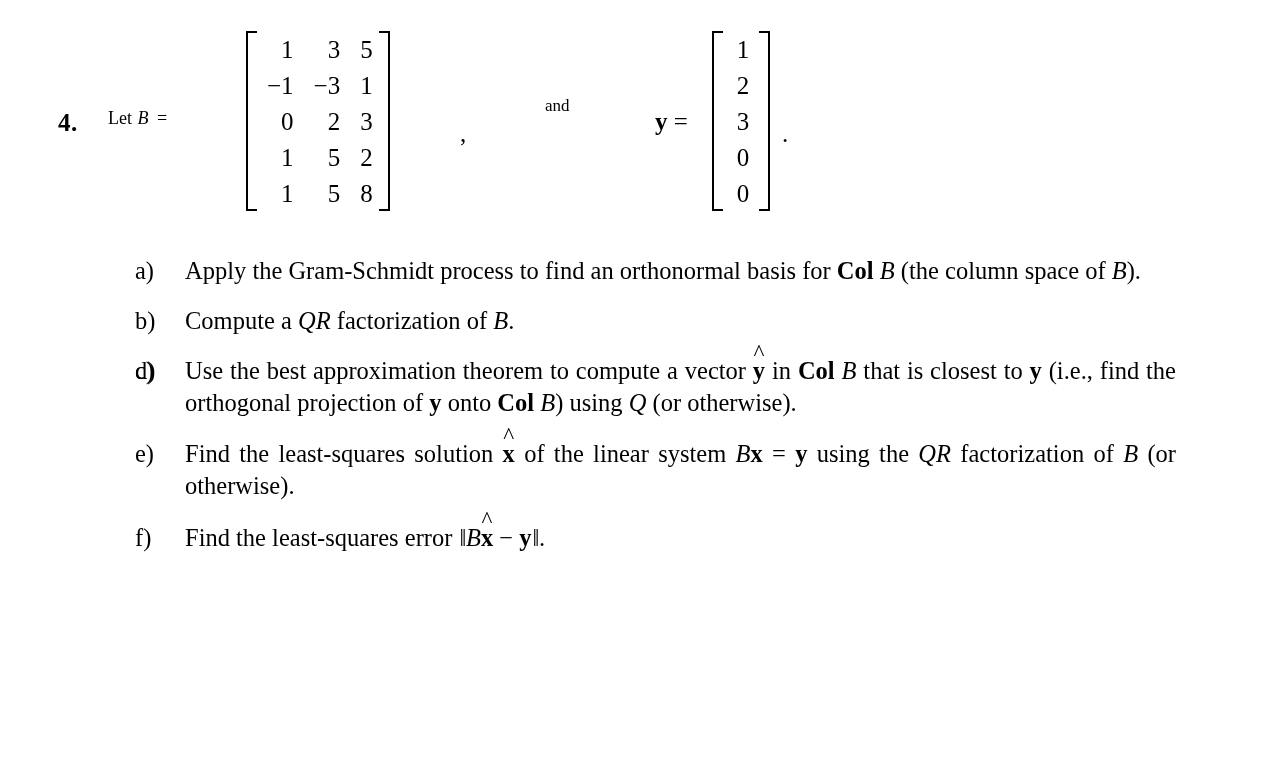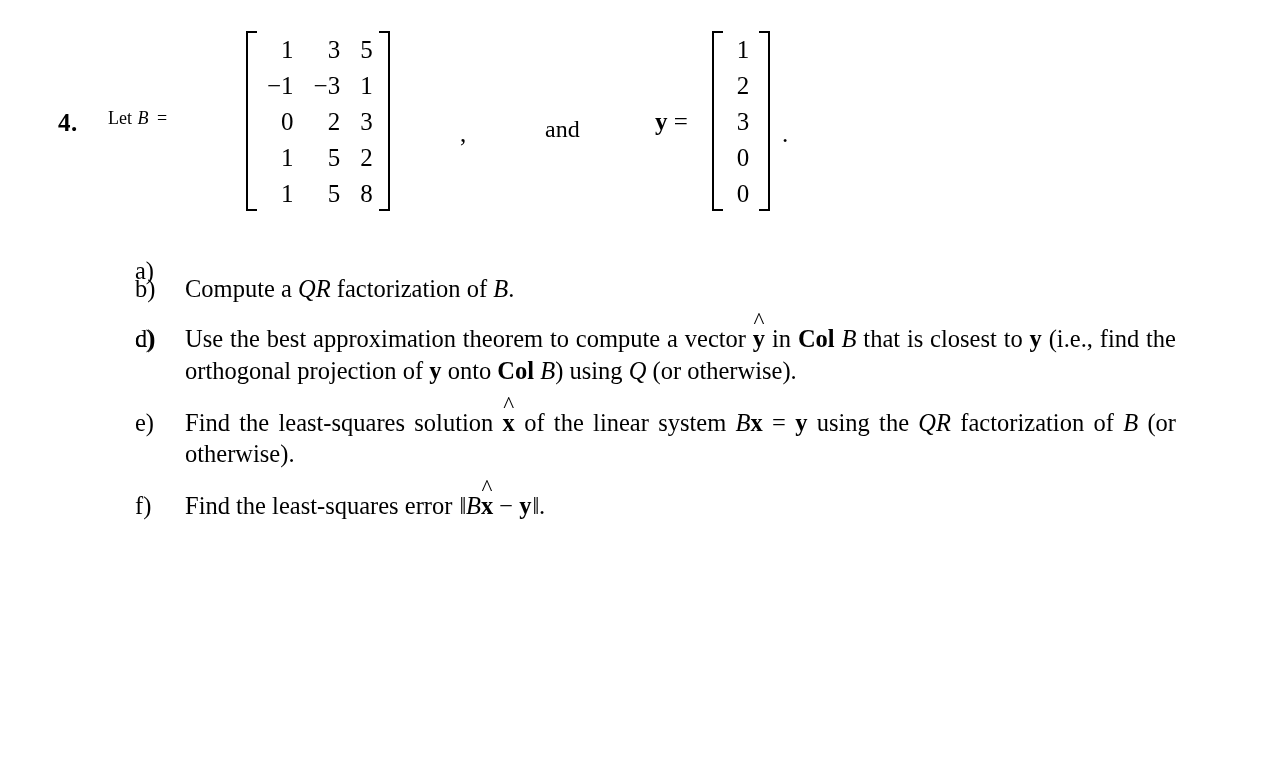--- a/index.html
+++ b/index.html
@@ -80,22 +80,22 @@
 
   .comma-after {
     position: absolute;
     left: 460px;
     top: 120px;
     font-size: 25px;
   }
   .and-word {
     position: absolute;
     left: 545px;
-    top: 116px;
-    font-size: 24px;
+    top: 96px;
+    font-size: 17px;
     font-family: Liberation Serif, serif;
   }
   .y-label {
     position: absolute;
     left: 655px;
     top: 108px;
     font-size: 25px;
     white-space: nowrap;
   }
   .period-after {
@@ -243,20 +243,21 @@
     <div class="bracket right"></div>
   </div>
 
   <span class="period-after">.</span>
 </div>
 
 <div id="parts-list">
 
   <div class="part" style="margin-bottom:18px;">
     <span class="plabel">a)</span>
+    <p>Apply the Gram-Schmidt process to find an orthonormal basis for <span class="bold-rm">Col</span> <span class="mvar">B</span> (the column space of <span class="mvar">B</span>).</p>
   </div>
 
   <div class="part nojust" style="margin-bottom:18px;">
     <span class="plabel">b)</span>
     <p>Compute a <span class="mvar">QR</span> factorization of <span class="mvar">B</span>.</p>
   </div>
 
   <div class="part nojust" style="margin-bottom:18px;">
     <span class="plabel">c)</span>
   </div>

